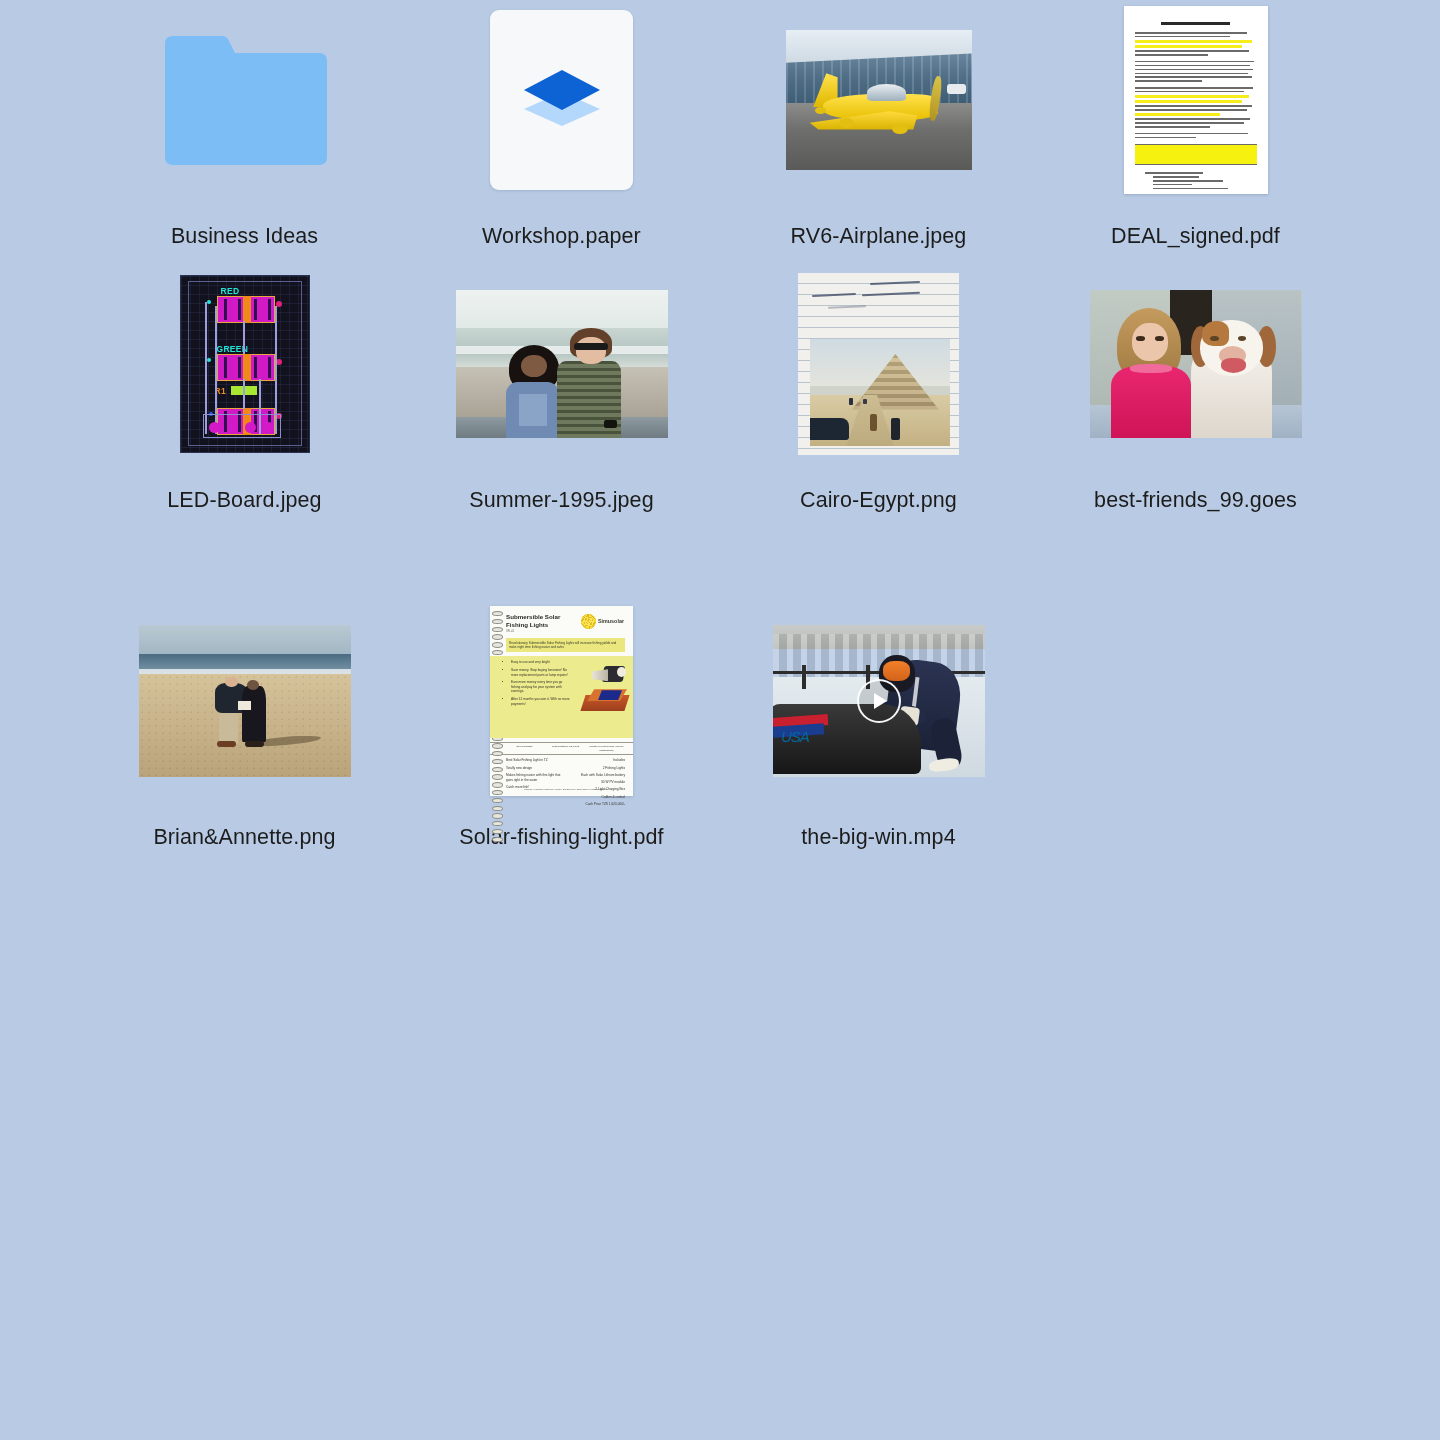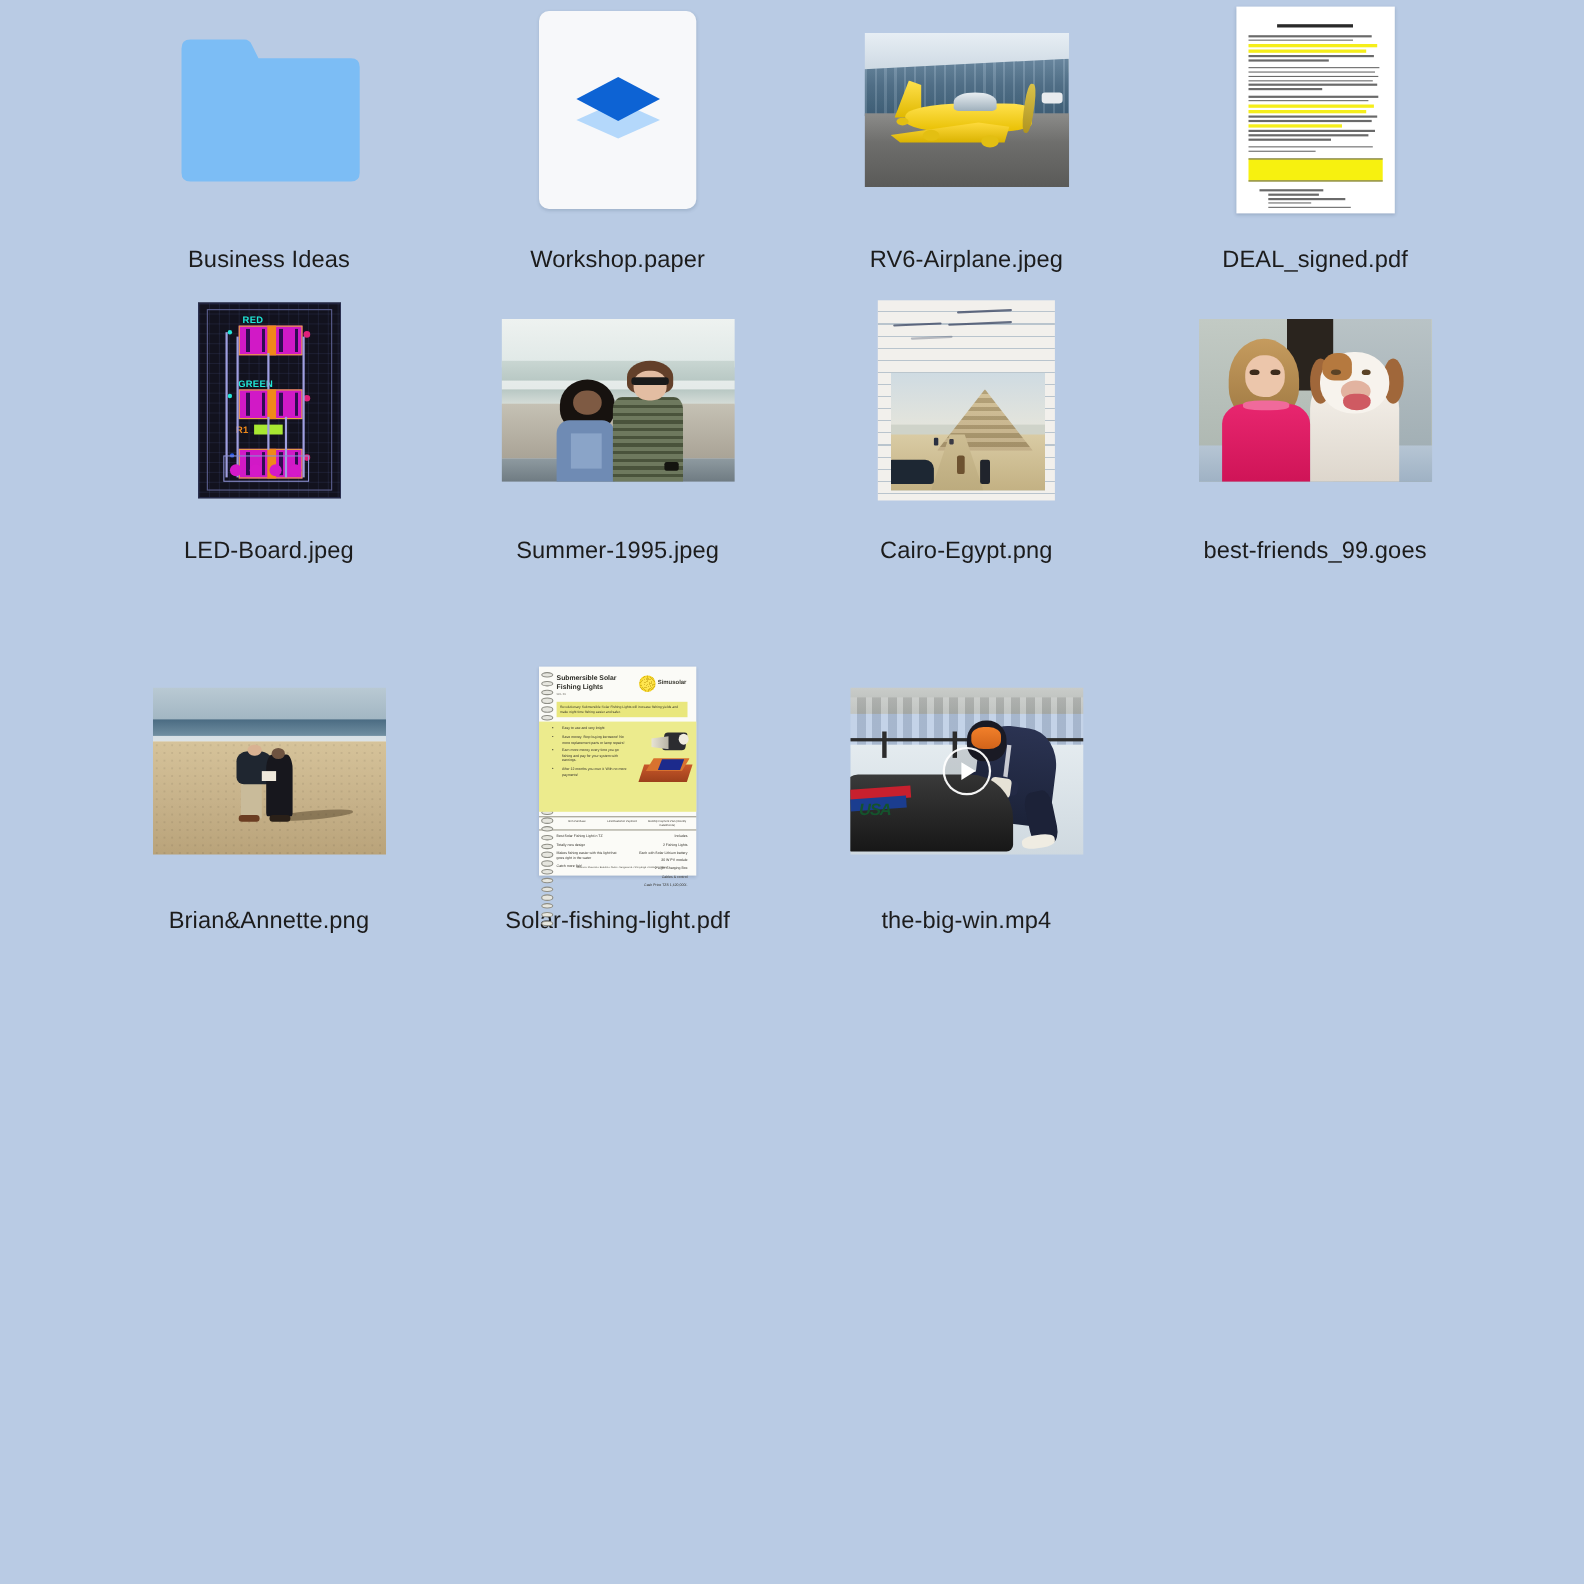--- a/index.html
+++ b/index.html
@@ -451,22 +451,22 @@
               background:#2c2c2c; }
   .vd-post  { position:absolute; top:26%; width:2%; height:16%;
               background:#2c2c2c; }
   .vd-sled  { position:absolute; left:-2%; top:52%; width:72%; height:46%;
               background: linear-gradient(180deg,#3a3a3a,#171717);
               border-radius: 12px 40px 6px 6px; }
   .vd-stripe-r{position:absolute; left:0%; top:60%; width:26%; height:7%;
               background:#c8202e; transform: rotate(-4deg); }
   .vd-stripe-b{position:absolute; left:0%; top:66%; width:24%; height:7%;
               background:#1b3d8f; transform: rotate(-4deg); }
-  .vd-usa   { position:absolute; left:4%; top:68%; color:#14532d;
-              font-size:15px; font-weight:bold; font-style:italic;
+  .vd-usa   { position:absolute; left:4%; top:68%; color:#0369a1;
+              font-size:15px; font-weight:normal; font-style:italic;
               letter-spacing:-1px; font-family:"Liberation Sans", sans-serif; }
   .vd-ath-body{position:absolute; left:54%; top:24%; width:34%; height:58%;
               background: linear-gradient(180deg,#2b3352,#1b2238);
               border-radius: 36% 40% 26% 18%; transform: rotate(7deg); }
   .vd-ath-leg{position:absolute; left:76%; top:62%; width:12%; height:32%;
               background:#1c2238; border-radius:30%; transform: rotate(-12deg); }
   .vd-ath-arm{position:absolute; left:50%; top:52%; width:22%; height:11%;
               background:#232a45; border-radius:30%; transform: rotate(12deg); }
   .vd-helmet{position:absolute; left:50%; top:20%; width:17%; height:24%;
               background:#1a1a24; border-radius:48% 48% 42% 42%; }

